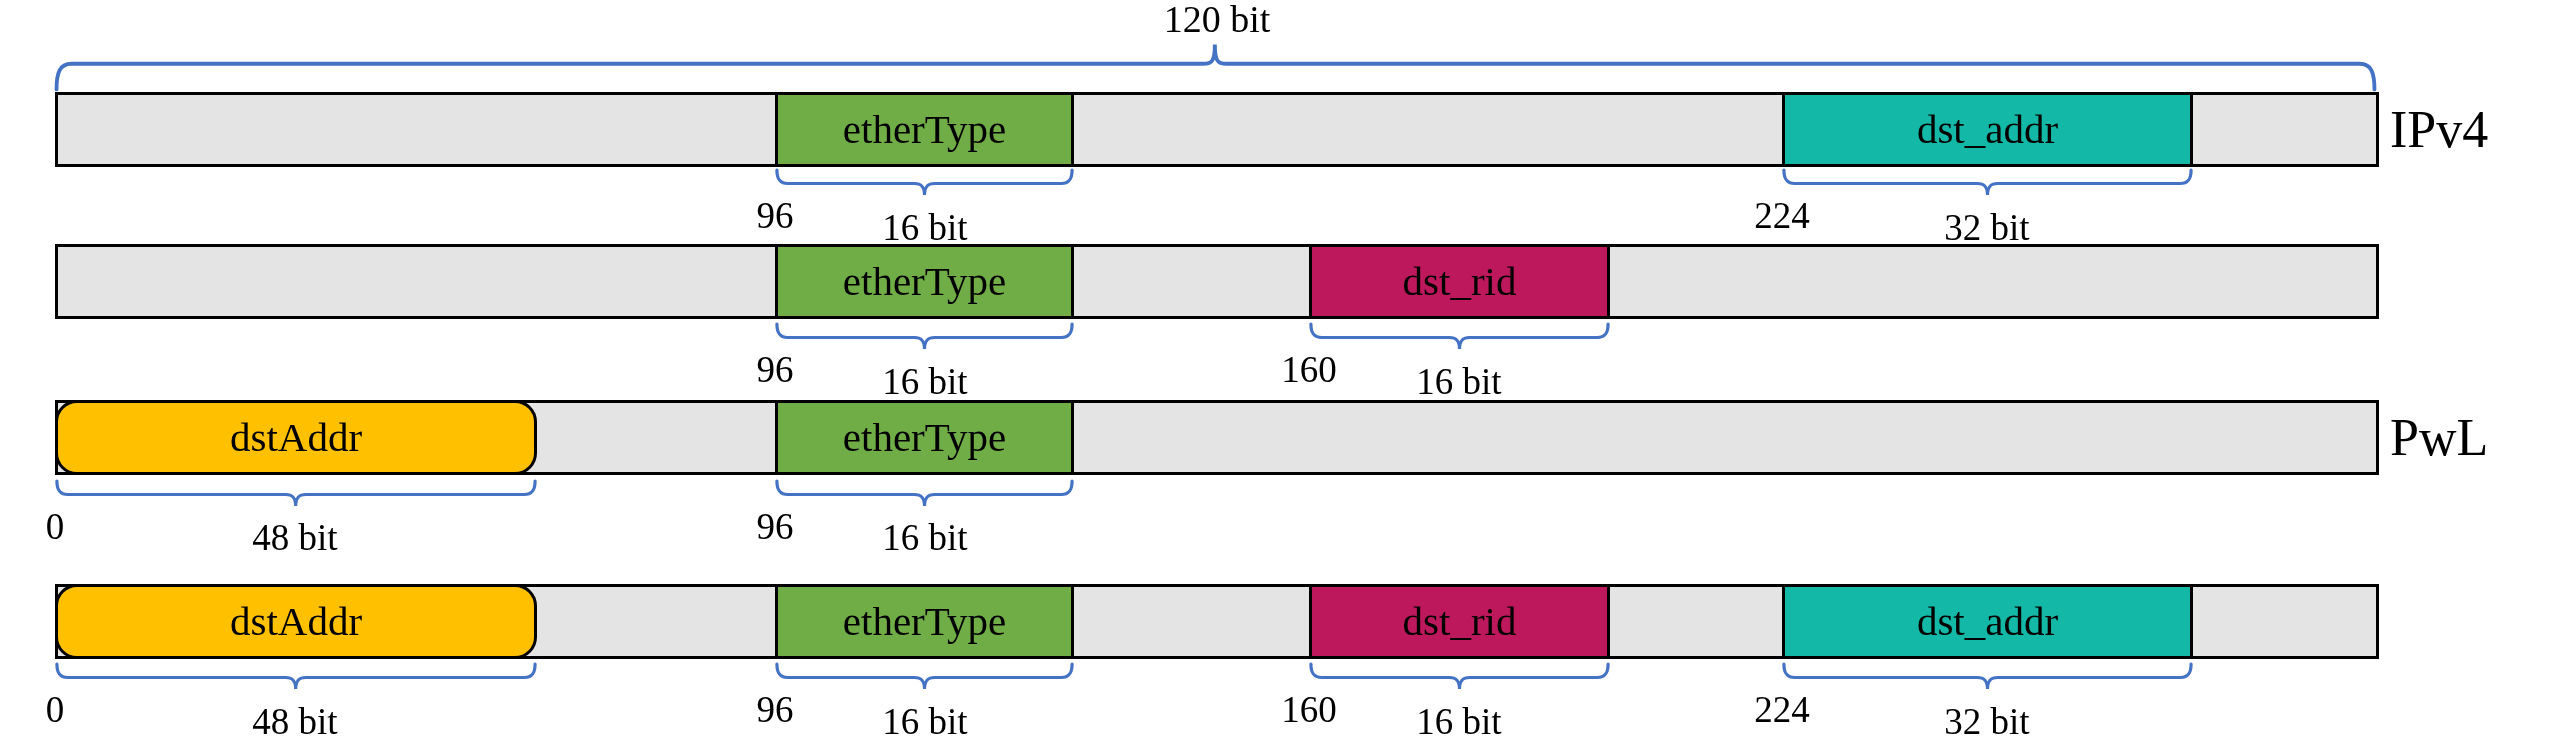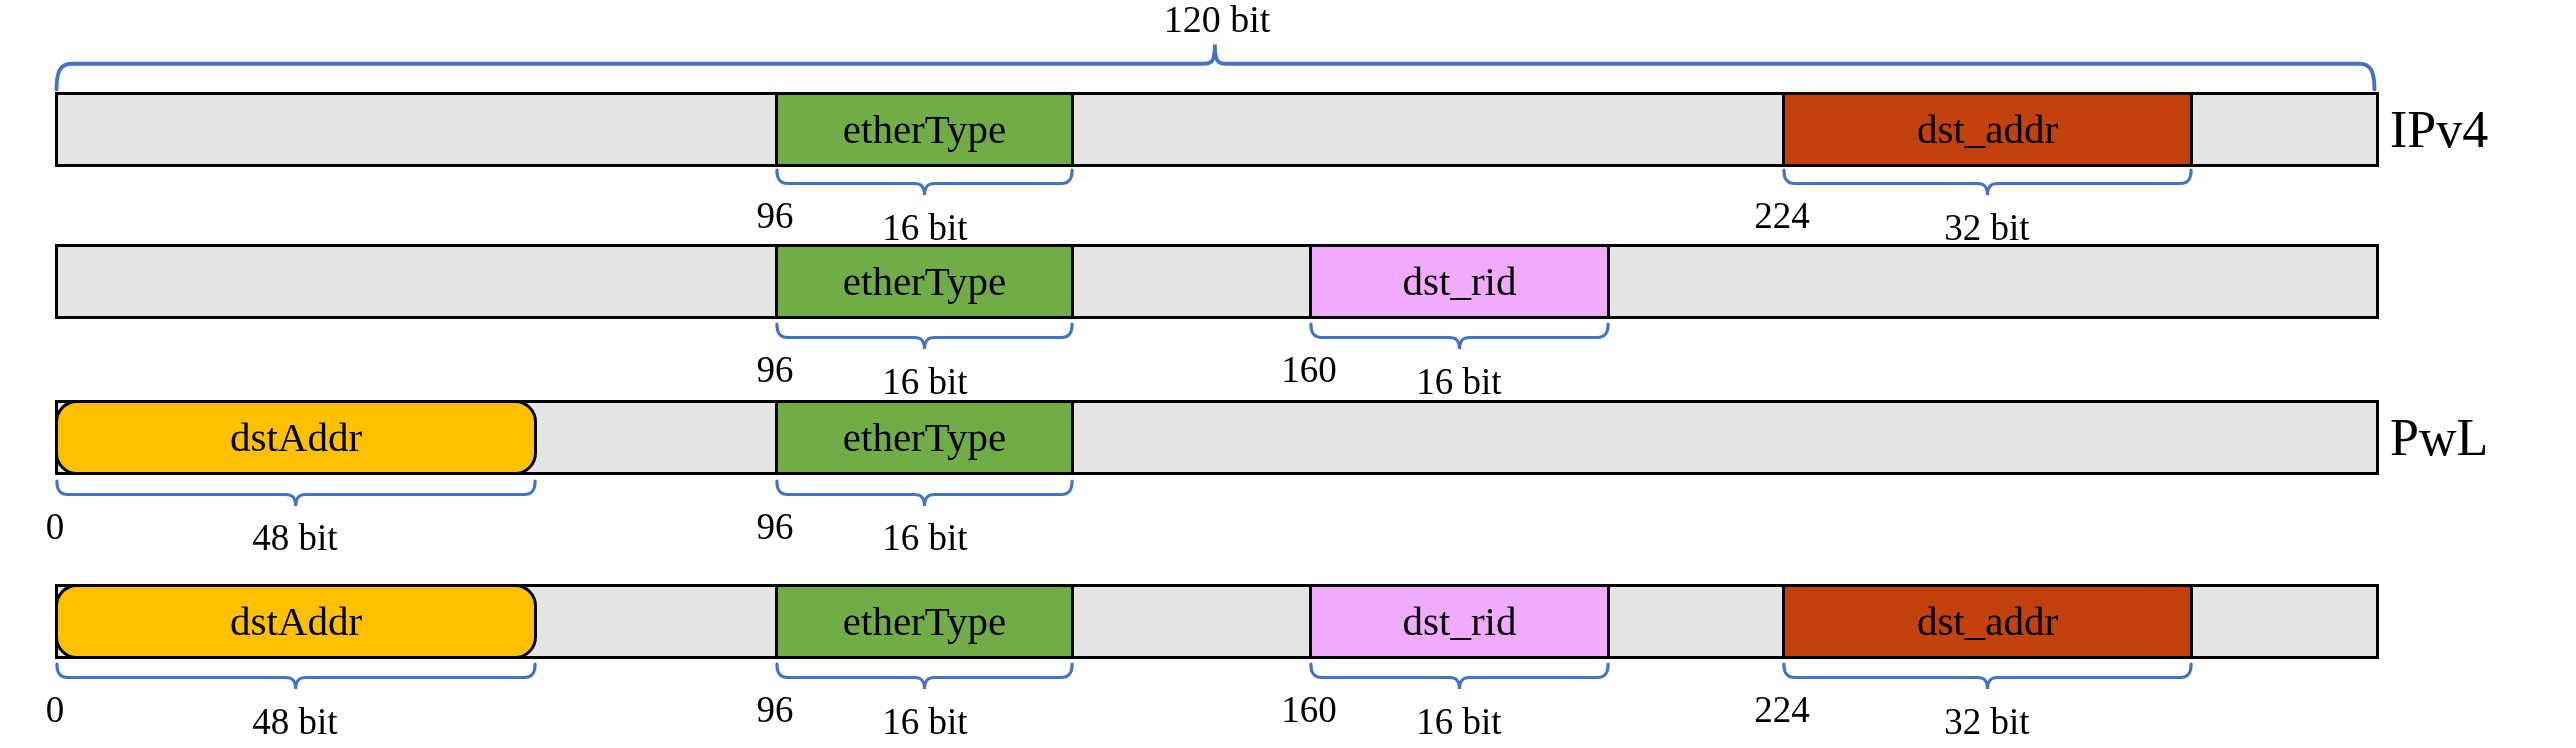--- a/index.html
+++ b/index.html
@@ -16,22 +16,22 @@
     background:#e4e4e4;border:3.2px solid #000;box-sizing:border-box;
   }
   .field{
     position:absolute;height:75px;
     border:3.2px solid #000;box-sizing:border-box;
     display:flex;align-items:center;justify-content:center;
     font-size:41px;line-height:1;font-family:Liberation Serif, serif;
   }
   .f-yellow{background:#FFC000;border-radius:22px;}
   .f-green{background:#70AD47;}
-  .f-blue{background:#f0abfc;text-align:right;}
-  .f-orange{background:#c2410c;}
+  .f-blue{background:#be185d;text-align:right;}
+  .f-orange{background:#14b8a6;}
   .brace{position:absolute;}
   .brace path{fill:none;stroke:#4472C4;stroke-width:5;stroke-linecap:round;}
   .brace.top path{stroke-width:6;}
   .offset{
     position:absolute;transform:translateX(-50%);
     font-size:37px;line-height:1.1;white-space:nowrap;
   }
   .size{
     position:absolute;transform:translateX(-50%);
     font-size:37px;line-height:1.1;white-space:nowrap;

